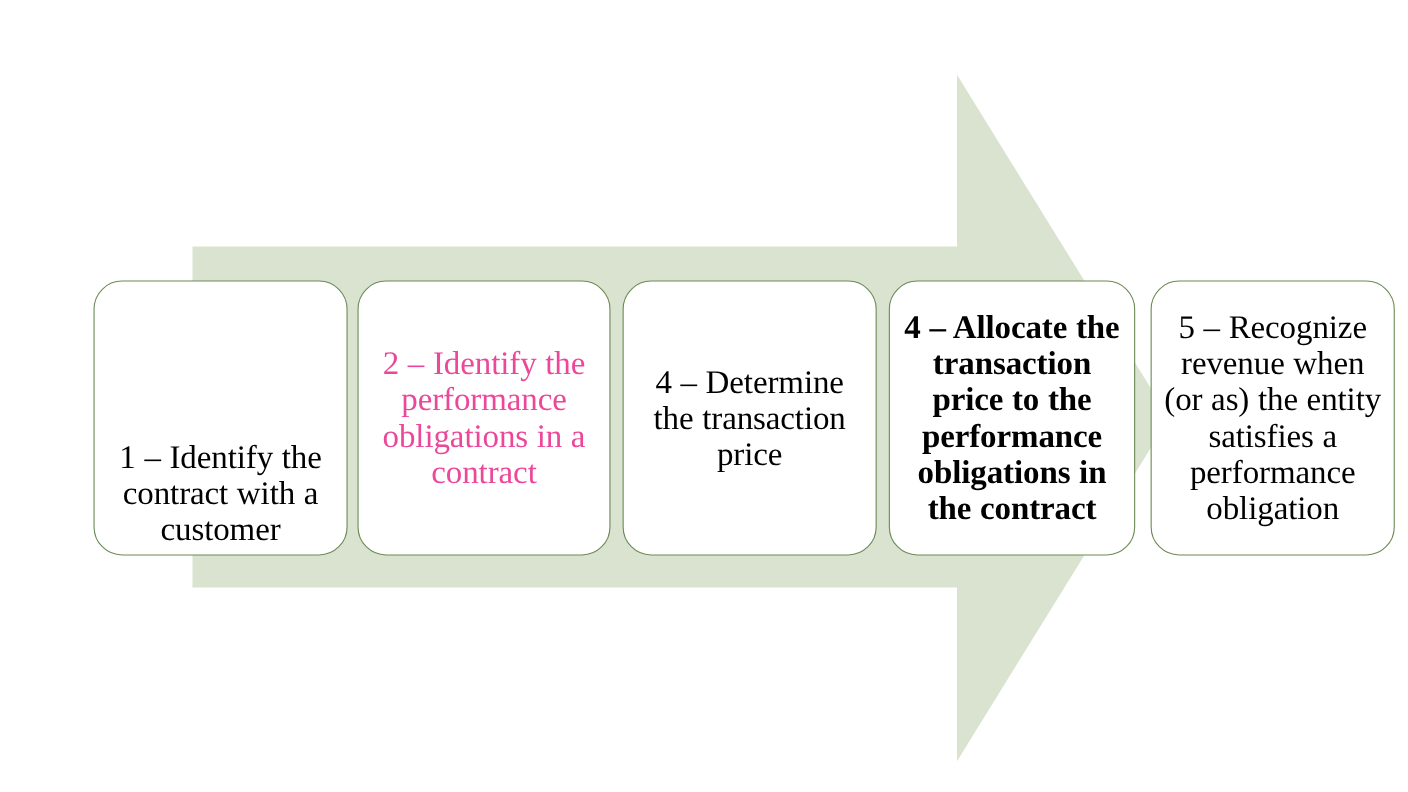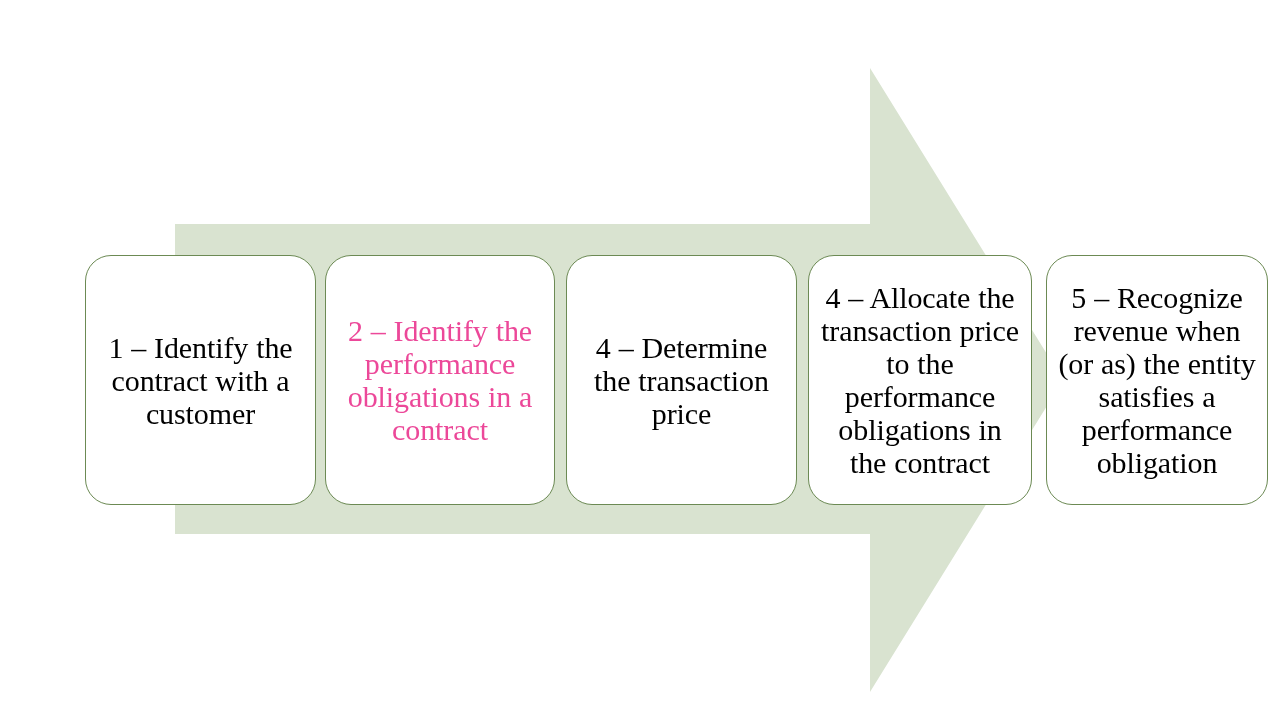--- a/index.html
+++ b/index.html
@@ -54,30 +54,30 @@
     display: block;
     width: 100%;
     text-align: center;
     color: #000000;
     line-height: 1.10;
     letter-spacing: -0.1px;
     word-spacing: 0.5px;
   }
 
   
-  #step-box-1 { left: 85px;   top: 255px; width: 231px; height: 250px; }
+  #step-box-1 { left: 85px;   top: 255px; width: 231px; height: 250px; align-items: flex-end; }
   #step-box-2 { left: 325px;  top: 255px; width: 230px; height: 250px; }
   #step-box-3 { left: 566px;  top: 255px; width: 231px; height: 250px; }
   #step-box-4 { left: 808px;  top: 255px; width: 224px; height: 250px; }
   #step-box-5 { left: 1046px; top: 255px; width: 222px; height: 250px; }
 
   #step-box-1 .step-text { font-size: 30px; }
   #step-box-2 .step-text { font-size: 30px; }
   #step-box-3 .step-text { font-size: 30px; }
-  #step-box-4 .step-text { font-size: 30px; }
+  #step-box-4 .step-text { font-size: 30px; font-weight: bold; }
   #step-box-5 .step-text { font-size: 30px; }
 </style>
 </head>
 <body style="background: rgb(255, 255, 255);">
 
 <div id="diagram-canvas">
 
   <svg id="process-arrow" viewBox="0 0 1280 720" width="1280" height="720" xmlns="http://www.w3.org/2000/svg">
     <polygon points="175,224 870,224 870,68 1063,380 870,692 870,534 175,534" fill="#d9e3d0" stroke="none"></polygon>
   </svg>

